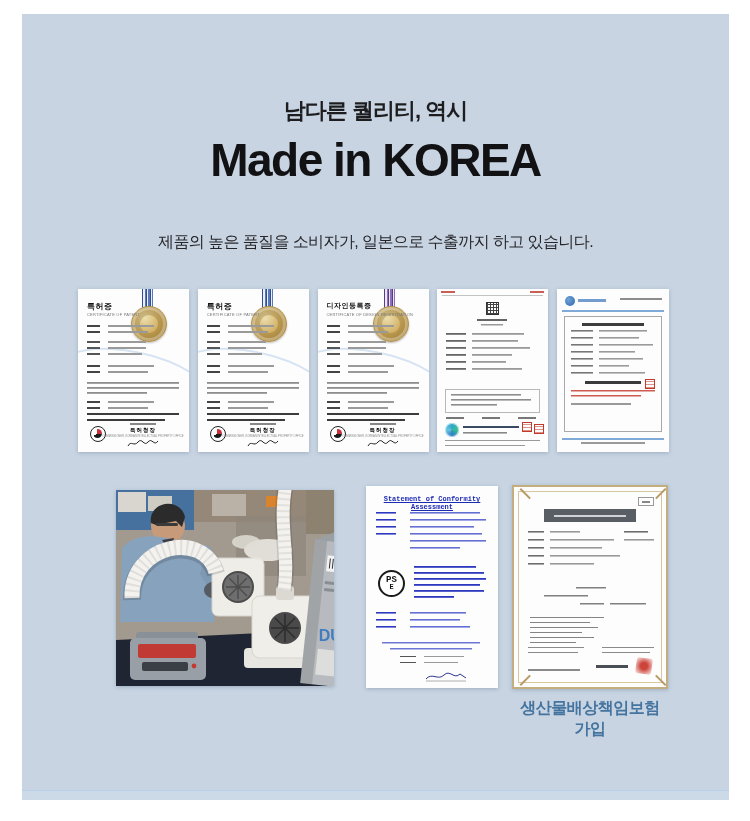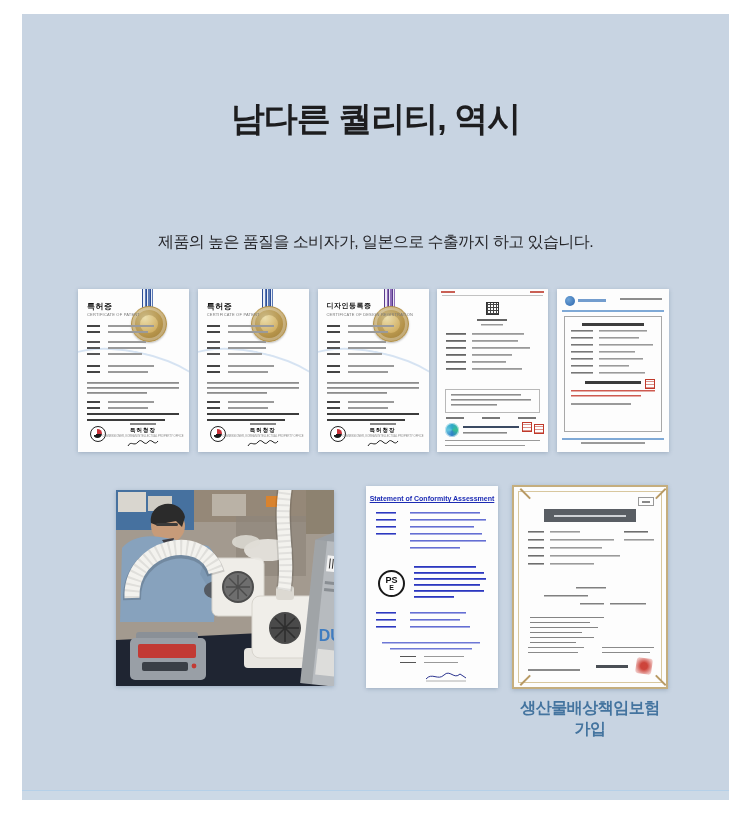--- a/index.html
+++ b/index.html
@@ -4,21 +4,21 @@
 <style>
   * { margin:0; padding:0; box-sizing:border-box; }
   html,body { width:750px; background:#ffffff; font-family:"Liberation Sans", sans-serif; }
   .page { position:relative; width:750px; height:821px; background:#ffffff; overflow:hidden; }
   .panel { position:absolute; left:22px; top:14px; width:707px; height:786px; background:#c8d4e2; }
   .bottom-rule { position:absolute; left:0; right:0; top:776px; height:10px;
     border-top:1px solid rgba(175,205,232,.8); background:rgba(213,226,239,.35); }
 
   
   .t1 { position:absolute; top:82px; left:0; right:0; text-align:center;
-        font-size:34px; font-weight:600; letter-spacing:-1px; color:#1d1d1f; }
+        font-size:22px; font-weight:600; letter-spacing:-1px; color:#1d1d1f; }
   .t2 { position:absolute; top:119px; left:0; right:0; text-align:center;
         font-size:46px; font-weight:800; letter-spacing:-1.5px; color:#121214; }
   .s1 { position:absolute; top:194px; left:0; right:0; text-align:center;
         font-size:16px; font-weight:500; letter-spacing:-0.6px; color:#26262a; }
   .s2 { position:absolute; top:218px; left:0; right:0; text-align:center;
         font-size:16px; font-weight:500; letter-spacing:-0.6px; color:#26262a; }
 
   
   .certrow { position:absolute; left:56px; top:275px; width:591px; height:163px;
              display:flex; justify-content:space-between; }
@@ -140,21 +140,21 @@
   .c5-bottombar { position:absolute; left:24px; right:24px; top:153px; height:1.5px; background:#9a9a9a; }
 
   
   .gitem { position:absolute; text-align:center; }
   .gcap { margin-top:10px; font-size:16px; font-weight:700; letter-spacing:-0.5px; color:#44749f; }
   .gvisual { box-shadow:0 1px 4px rgba(60,85,115,.30); }
 
   .photo { width:218px; height:196px; overflow:hidden; background:#a9a29a;margin-left:39px; }
 
   .doc { position:relative; background:#fdfdfd; overflow:hidden; }
-  .pse-doc { width:132px; height:202px; }
+  .pse-doc { width:132px; height:202px;font-family:Liberation Mono, monospace; }
   .pse-title { position:absolute; top:9px; left:0; right:0; text-align:center;
     font-size:7px; font-weight:700; color:#1c2bb4; text-decoration:underline; letter-spacing:0; }
   .pse-kv { position:absolute; left:10px; width:112px; height:46px; background-repeat:no-repeat;
     background-image:linear-gradient(#2c38c0,#2c38c0),linear-gradient(rgba(74,86,204,.85),rgba(74,86,204,.85)),
                      linear-gradient(#2c38c0,#2c38c0),linear-gradient(rgba(74,86,204,.85),rgba(74,86,204,.85)),
                      linear-gradient(#2c38c0,#2c38c0),linear-gradient(rgba(74,86,204,.85),rgba(74,86,204,.85)),
                      linear-gradient(#2c38c0,#2c38c0),linear-gradient(rgba(74,86,204,.85),rgba(74,86,204,.85)),
                      linear-gradient(rgba(74,86,204,.85),rgba(74,86,204,.85)),linear-gradient(rgba(74,86,204,.85),rgba(74,86,204,.85));
     background-size:20px 1.6px,70px 1.6px,20px 1.6px,76px 1.6px,20px 1.6px,64px 1.6px,20px 1.6px,72px 1.6px,76px 1.6px,50px 1.6px;
     background-position:0 0,34px 0,0 7px,34px 7px,0 14px,34px 14px,0 21px,34px 21px,34px 28px,34px 35px; }
@@ -221,20 +221,21 @@
   .ins-stamp { position:absolute; right:14px; top:171px; width:16px; height:16px; border-radius:3px; transform:rotate(8deg);
     background:radial-gradient(circle, rgba(200,48,38,.9) 30%, rgba(200,48,38,.35) 75%, rgba(200,48,38,.15)); }
 </style>
 </head>
 <body>
 
 <div class="page">
   <div class="panel">
 
     <div class="t1">남다른 퀄리티, 역시</div>
+    <div class="t2">Made in KOREA</div>
     <div class="s2">제품의 높은 품질을 소비자가, 일본으로 수출까지 하고 있습니다.</div>
 
     <div class="certrow">
 
       <div class="cert">
         <div class="ribbon blue" style="left:64px;"></div>
         <div class="medal" style="left:53px; top:17px;"></div>
         <div class="ctitle">특허증</div>
         <div class="csub">CERTIFICATE OF PATENT</div>
         <div class="arc"></div>

